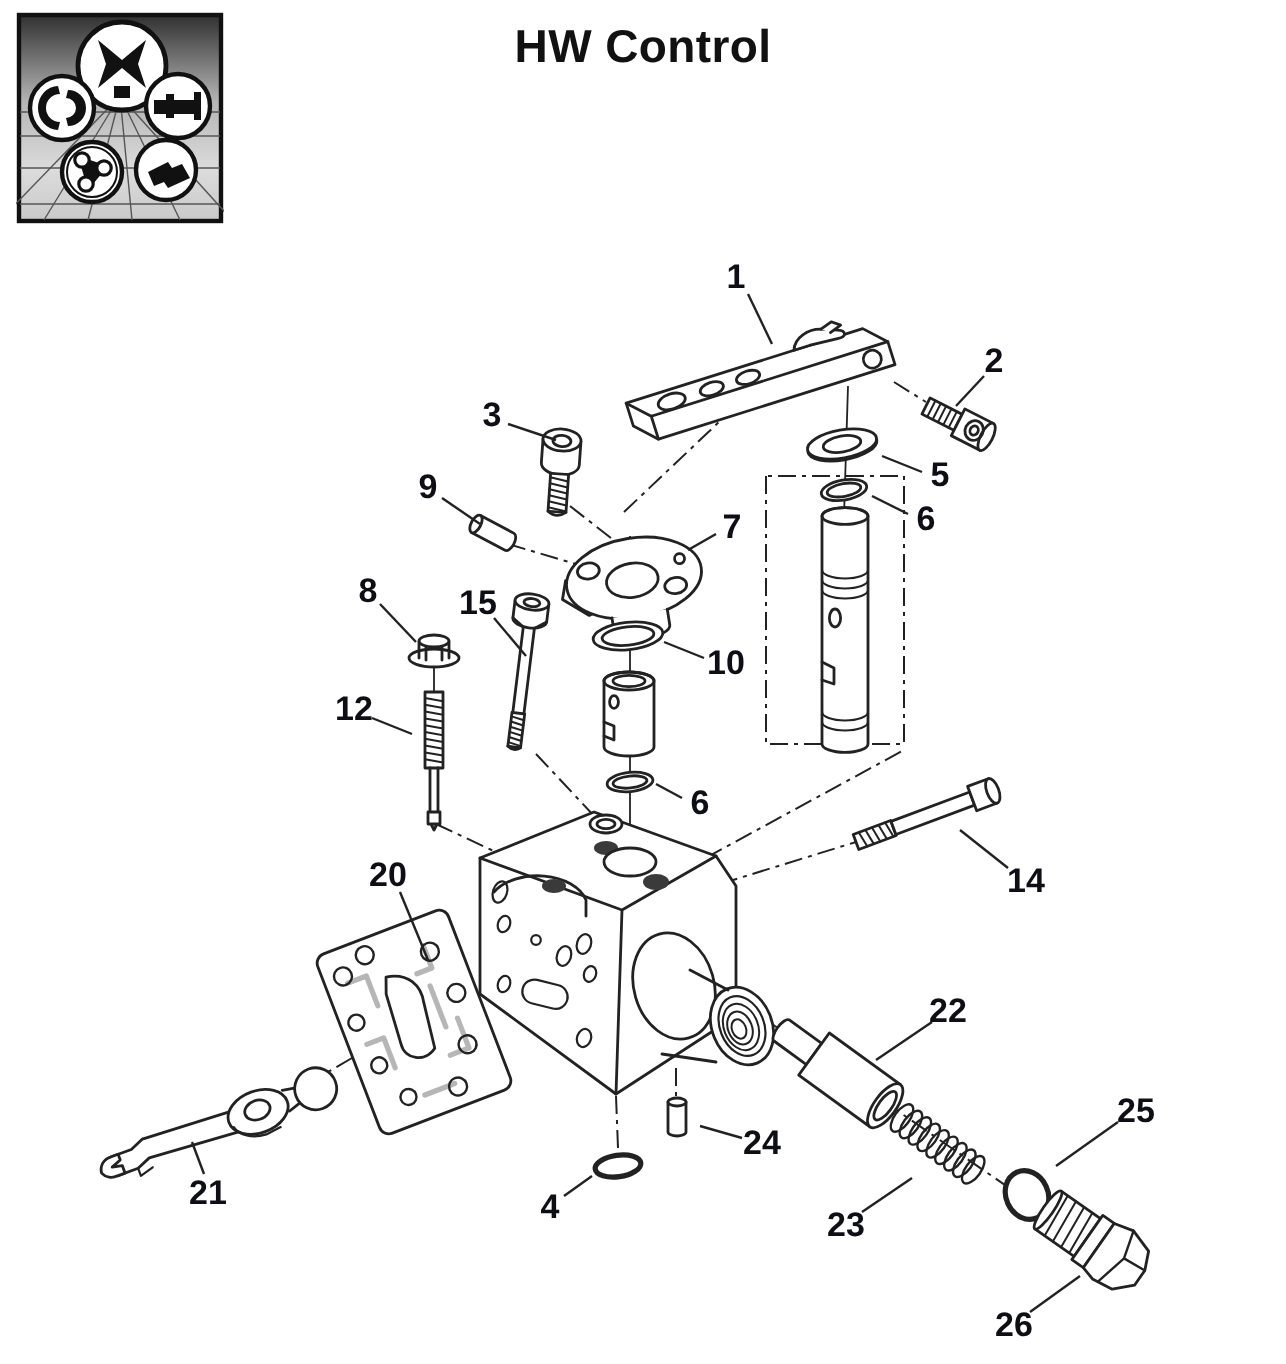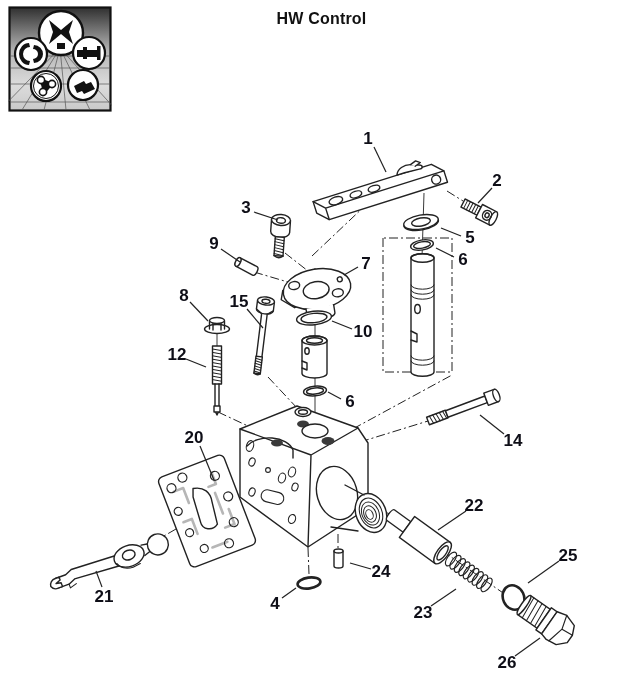--- a/index.html
+++ b/index.html
@@ -1,20 +1,20 @@
 <!DOCTYPE html>
 <html><head>
 <meta charset="utf-8">
 <style>
   html,body{margin:0;padding:0;background:#ffffff;}
   .page{position:relative;width:643px;height:682px;background:#fff;overflow:hidden;
         font-family:"Liberation Sans",sans-serif;}
   .logo{position:absolute;left:8px;top:6px;}
   .title{position:absolute;left:0;top:10px;width:100%;margin:0;text-align:center;
-         font-size:16px;font-weight:bold;color:#111;letter-spacing:.2px;
+         font-size:23px;font-weight:bold;color:#111;letter-spacing:.2px;
          font-family:"Liberation Sans",sans-serif;}
   .diagram{position:absolute;left:0;top:0;}
   .co-label{font:bold 17px "Liberation Sans",sans-serif;}
 </style>
 </head>
 <body>
 
 <div class="page">
 
   <svg class="logo" width="104" height="106" viewBox="0 0 104 106">

